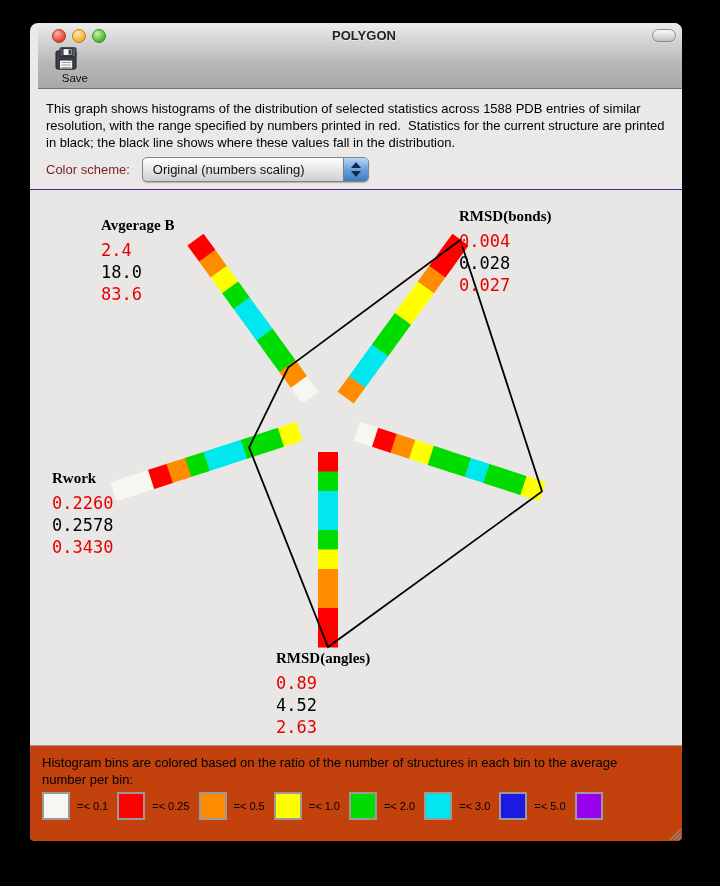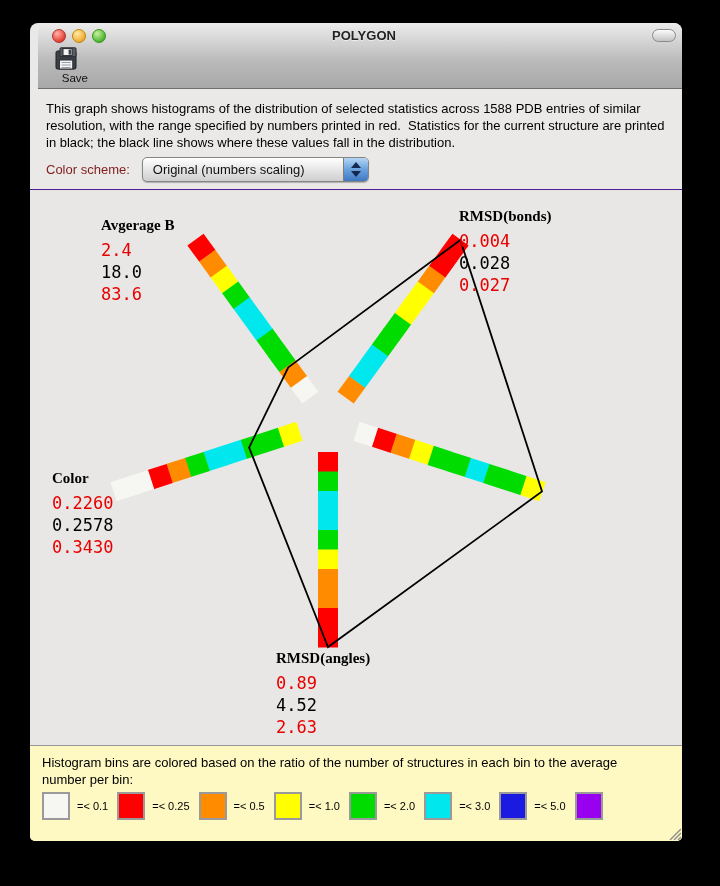--- a/index.html
+++ b/index.html
@@ -62,21 +62,21 @@
   .stat-min, .stat-max { color:#e80000; }
   .stat-cur { color:#000; }
   #stat-avgb   { left:71px;  top:27px;  }
   #stat-bonds  { left:429px; top:18px;  }
   #stat-rwork  { left:514px; top:286px; }
   #stat-angles { left:246px; top:460px; }
   #stat-rfree  { left:22px;  top:280px; }
   
   #footer-panel {
     position:absolute; left:0; top:722px; width:652px; height:96px;
-    background:#fef9c3; border-top:1px solid #979797; padding:8px 12px 0 12px;
+    background:#c2410c; border-top:1px solid #979797; padding:8px 12px 0 12px;
   }
   #footer-text { font-size:13px; line-height:17px; color:#000; width:600px; }
   #legend-row { position:absolute; left:12px; top:46px; width:632px; display:flex; align-items:center; }
   .legend-swatch { width:28px; height:28px; border:2px solid #9a9a9a; flex:0 0 auto; }
   .legend-label { font-size:11px; color:#000; margin:0 9px 0 7px; white-space:nowrap; }
   #resize-grip { position:absolute; right:1px; bottom:1px; width:14px; height:14px; }
 </style>
 </head>
 <body>
 
@@ -197,21 +197,21 @@
       <div class="stat-val stat-cur">0.028</div>
       <div class="stat-val stat-max">0.027</div>
     </div>
     <div class="stat-block" id="stat-angles">
       <div class="stat-name">RMSD(angles)</div>
       <div class="stat-val stat-min">0.89</div>
       <div class="stat-val stat-cur">4.52</div>
       <div class="stat-val stat-max">2.63</div>
     </div>
     <div class="stat-block" id="stat-rfree">
-      <div class="stat-name">Color</div>
+      <div class="stat-name">Rwork</div>
       <div class="stat-val stat-min">0.2260</div>
       <div class="stat-val stat-cur">0.2578</div>
       <div class="stat-val stat-max">0.3430</div>
     </div>
   </div>
 
   <div id="footer-panel">
     <div id="footer-text">Histogram bins are colored based on the ratio of the number of structures in each bin to the average number per bin:</div>
     <div id="legend-row">
         <div class="legend-swatch" style="background: rgb(246, 246, 243);"></div>

